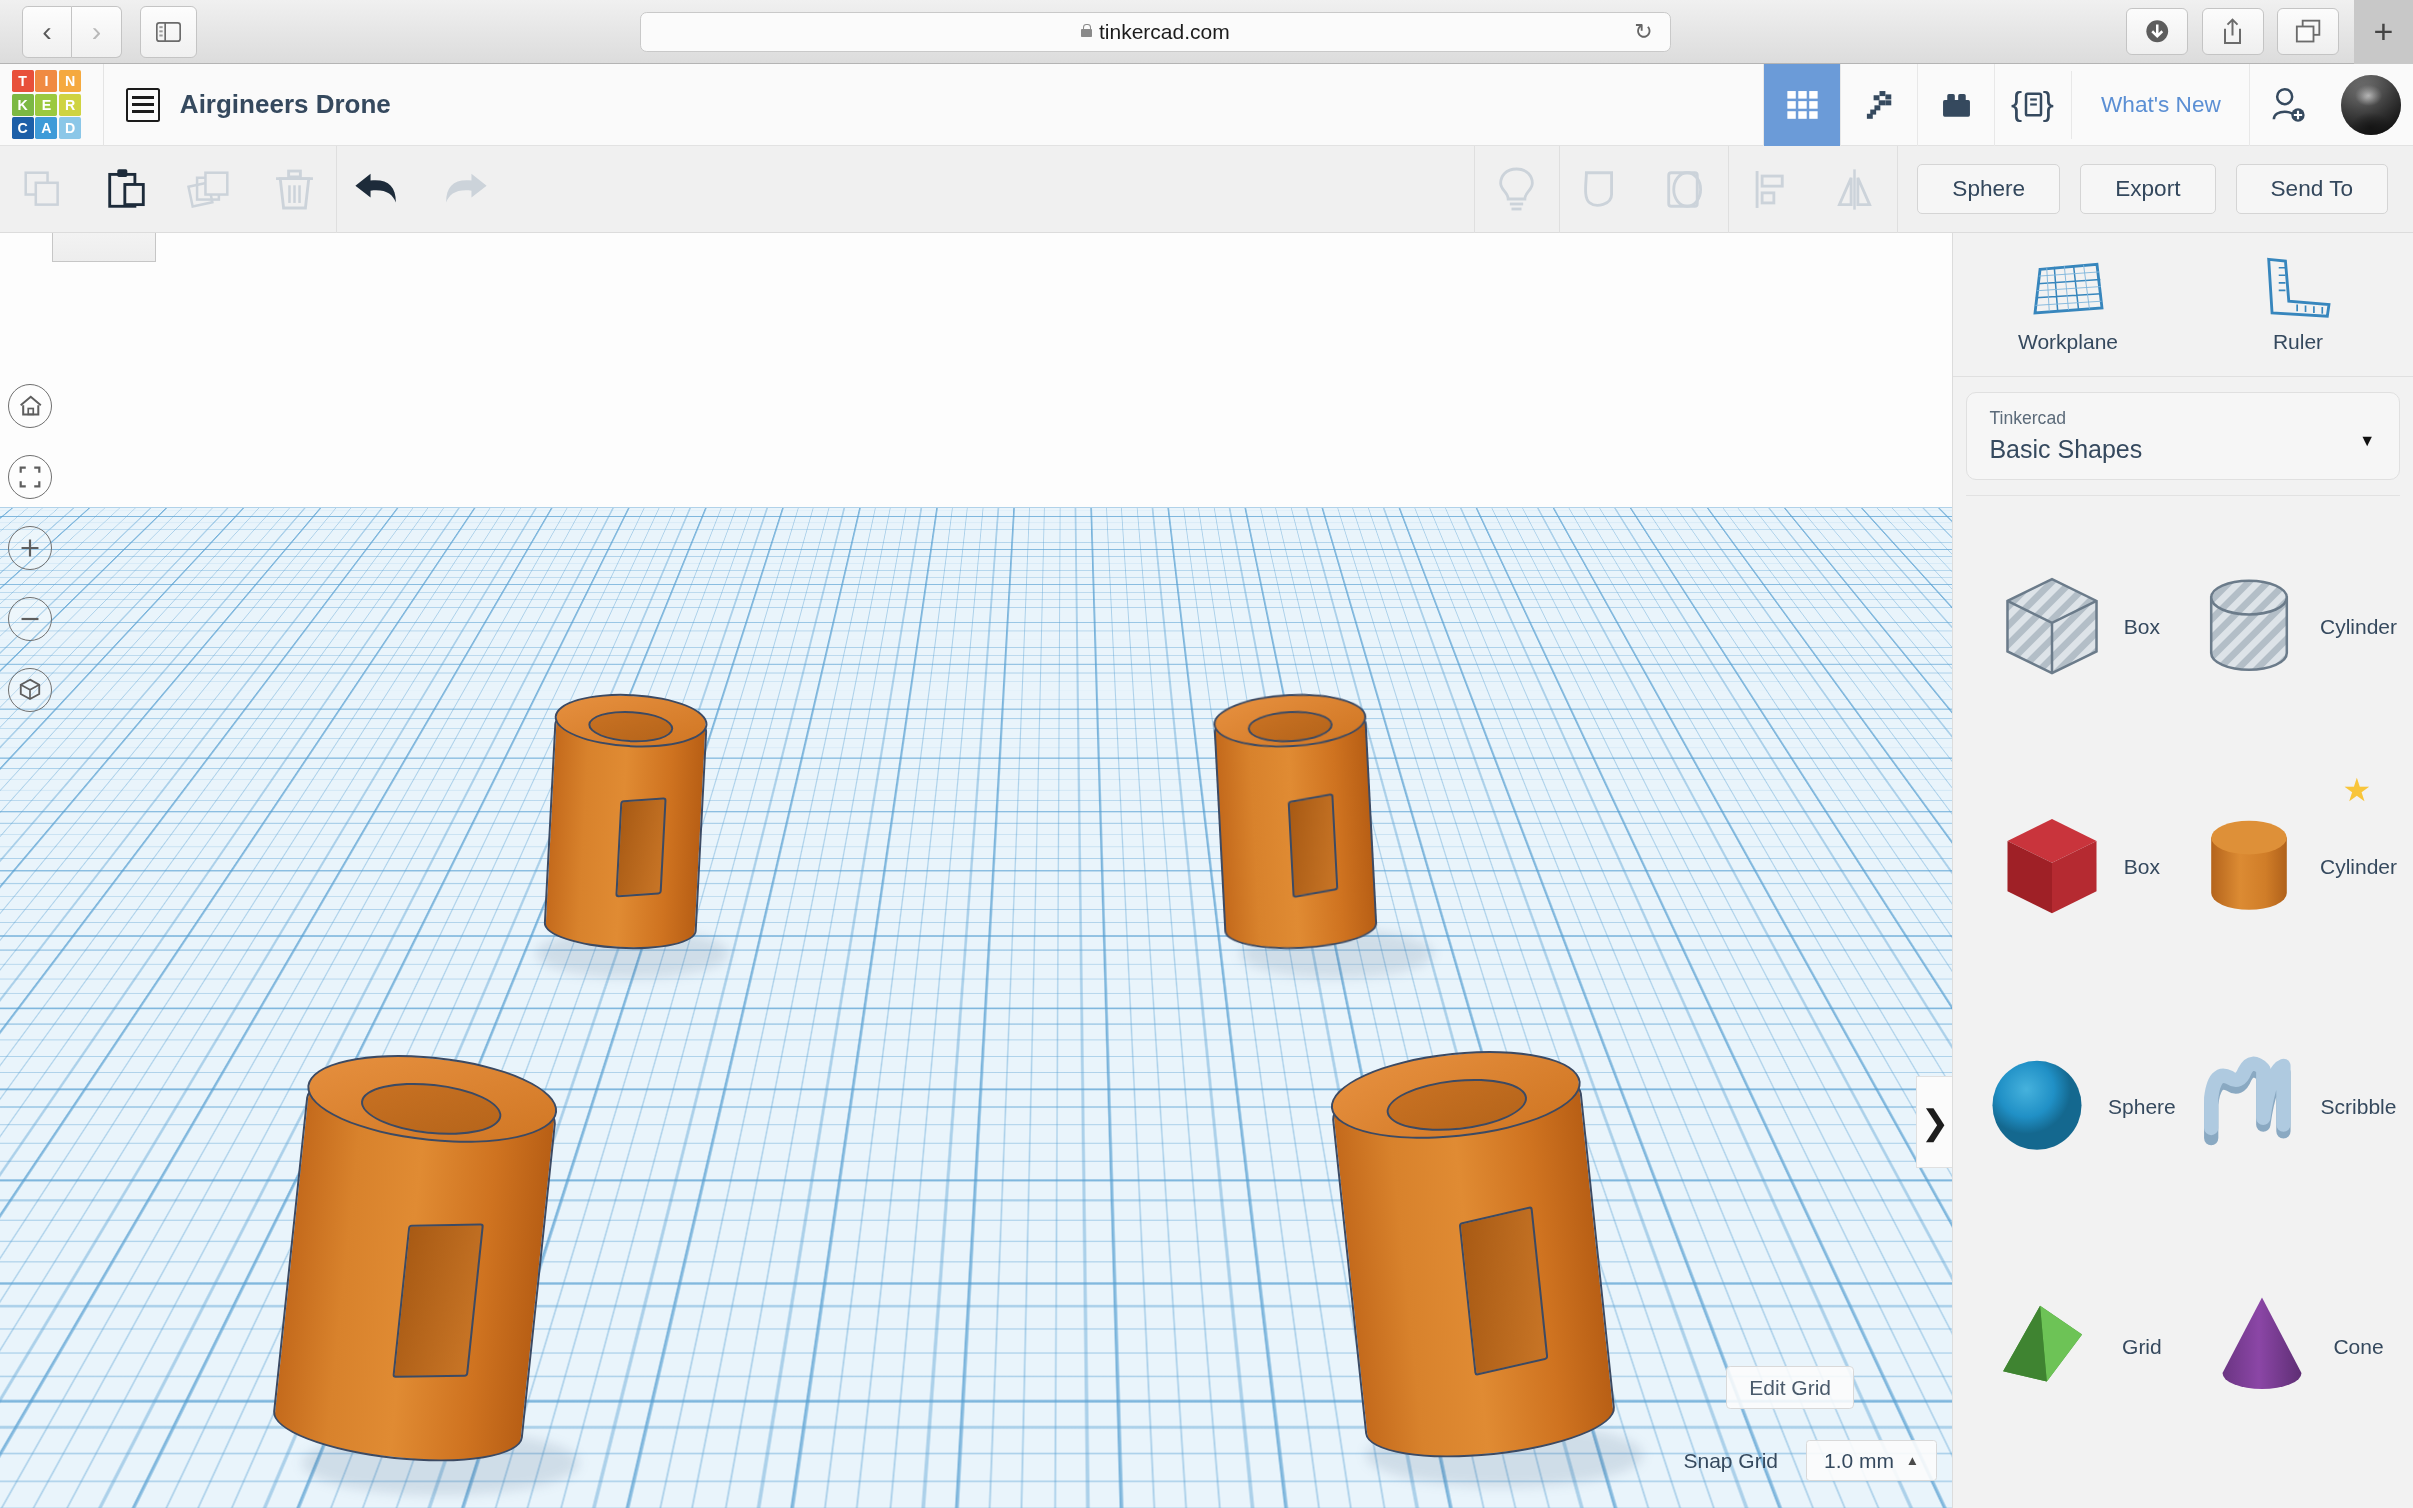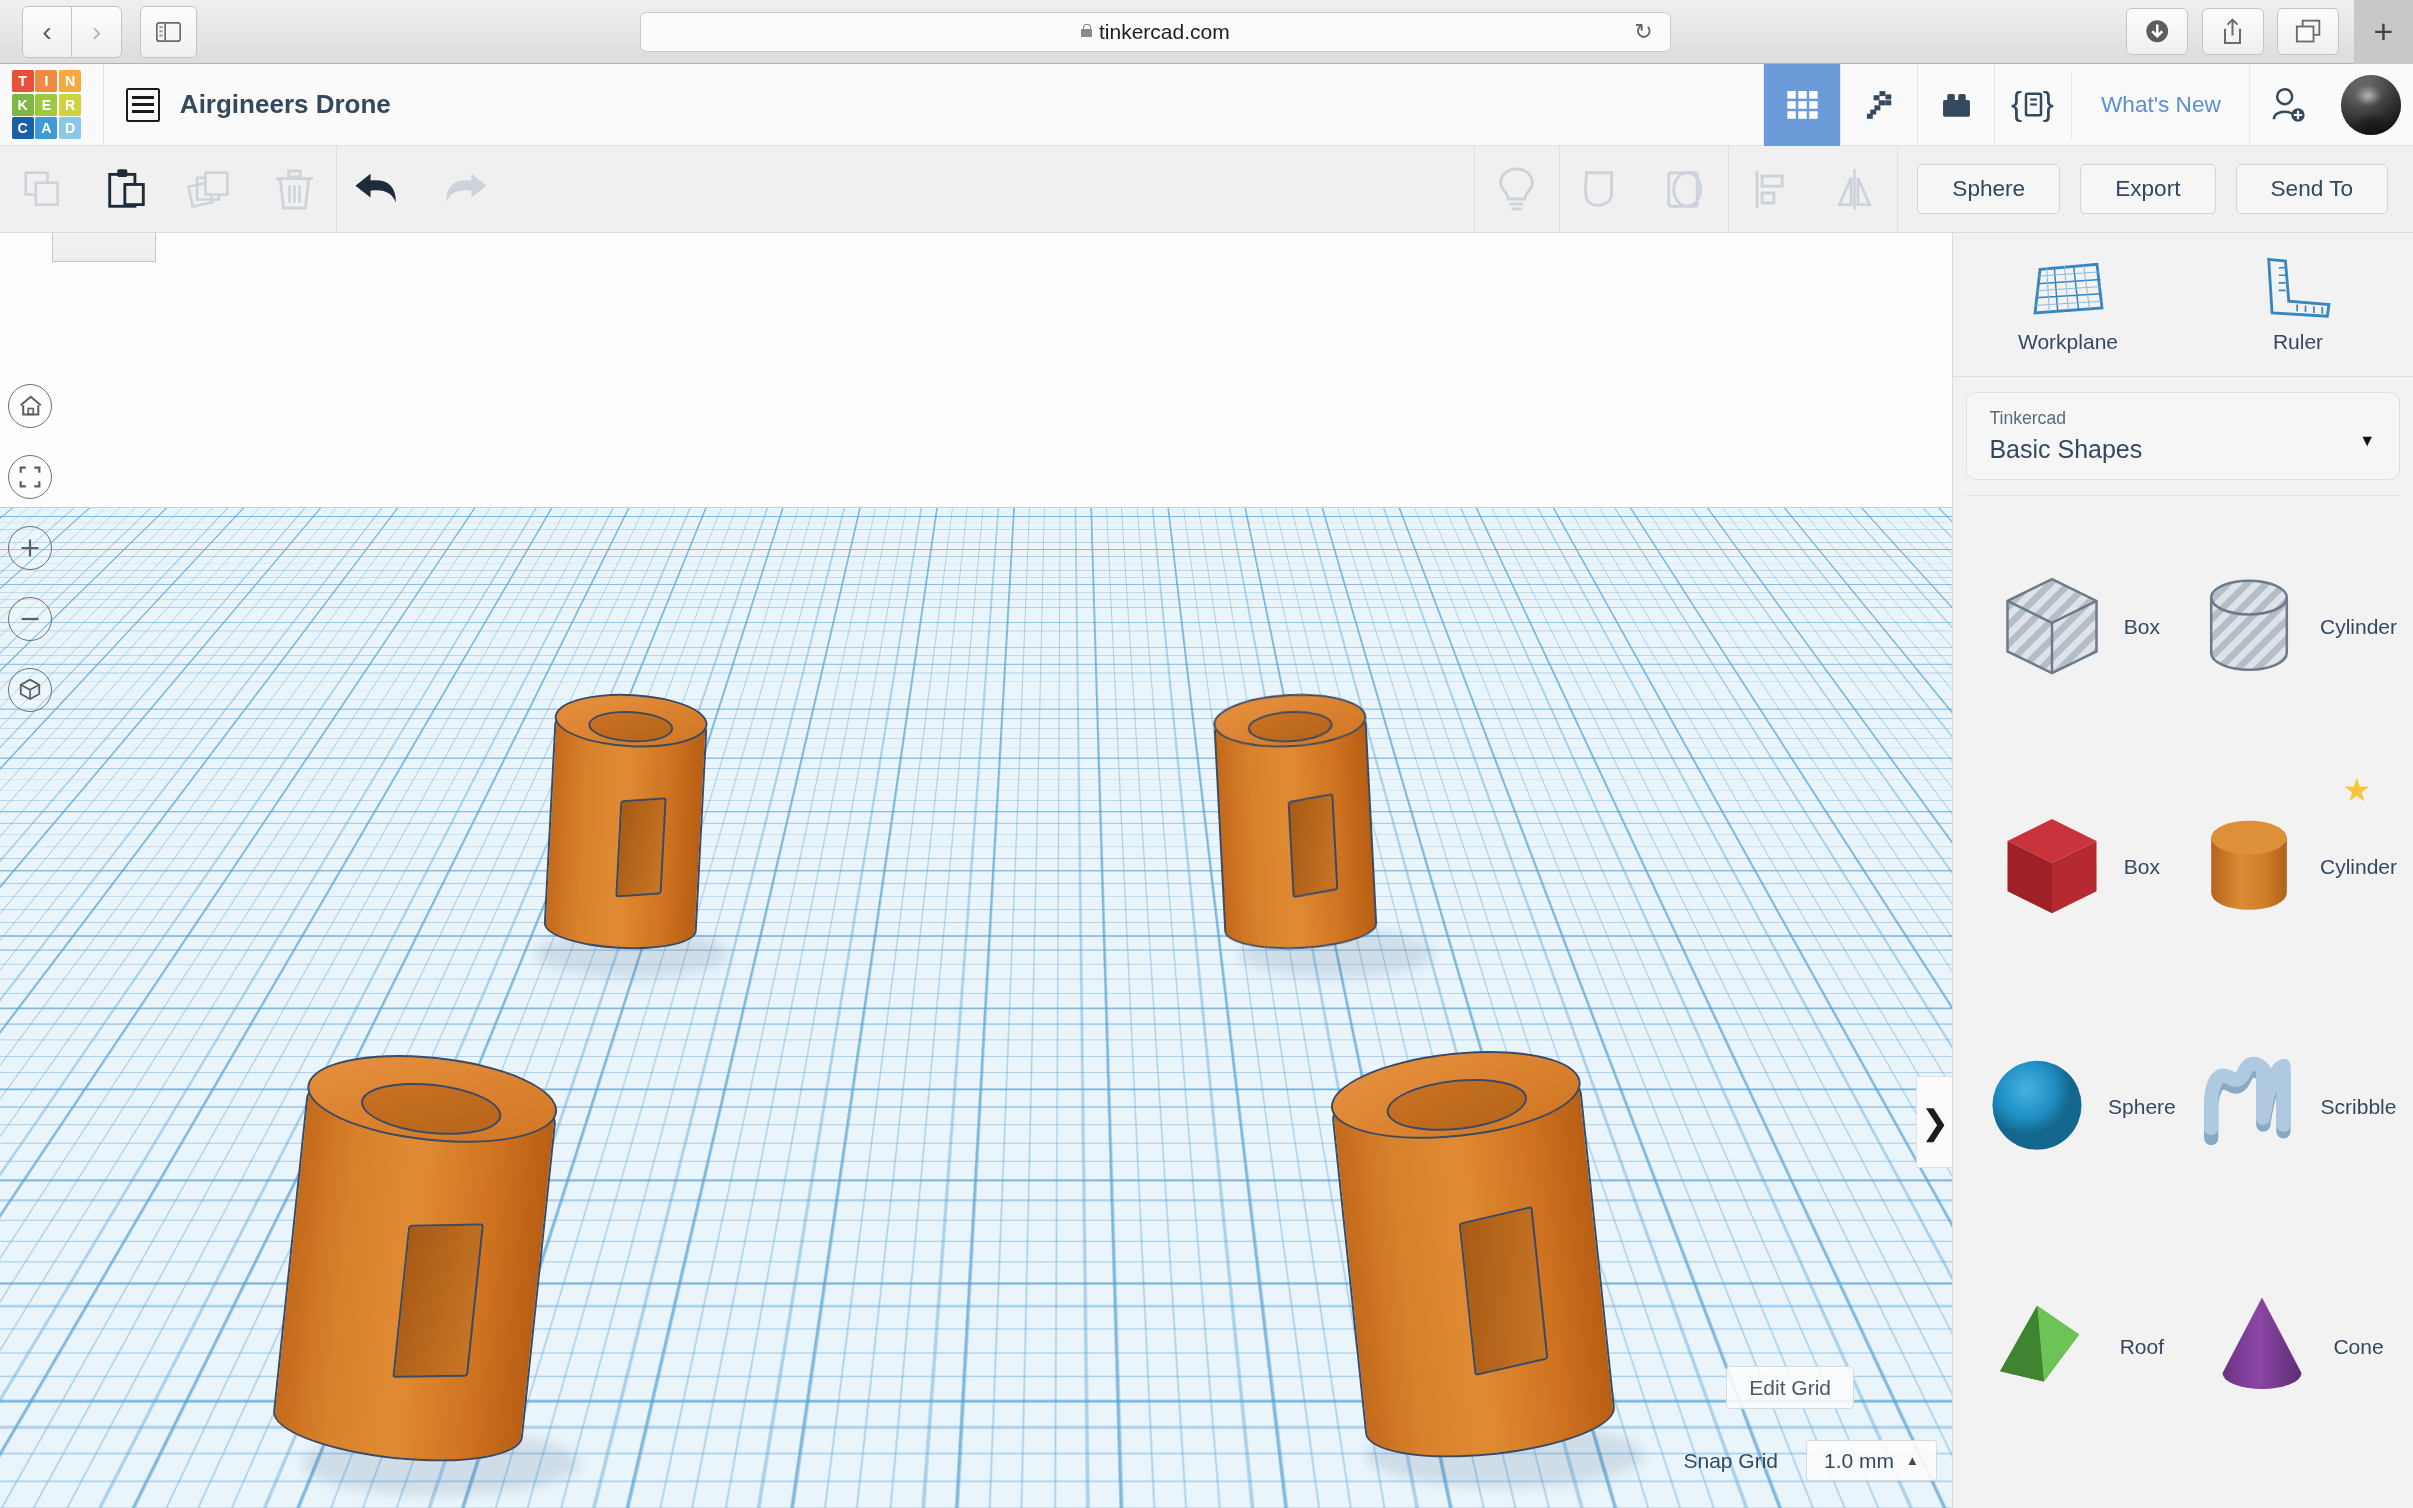--- a/index.html
+++ b/index.html
@@ -659,21 +659,21 @@
       </div>
 
       <div class="shape-cell">
         <div class="sw">
           <svg width="126" height="126" viewBox="0 0 150 150">
             <path d="M18 104 L62 26 L112 60 L70 116 Z" fill="#4b9a3c"></path>
             <path d="M62 26 L112 60 L70 116 Z" fill="#6dc356"></path>
             <path d="M18 104 L62 26 L70 116 Z" fill="#3f8431"></path>
           </svg>
         </div>
-        <span class="shape-lbl">Roof</span>
+        <span class="shape-lbl">Grid</span>
       </div>
 
       <div class="shape-cell">
         <div class="sw">
           <svg width="126" height="126" viewBox="0 0 150 150">
             <defs>
               <linearGradient id="pg" x1="0" x2="1">
                 <stop offset="0" stop-color="#6b3583"></stop>
                   <stop offset="46%" stop-color="#8b46a6"></stop>
                 <stop offset="100%" stop-color="#5e2e74"></stop>

